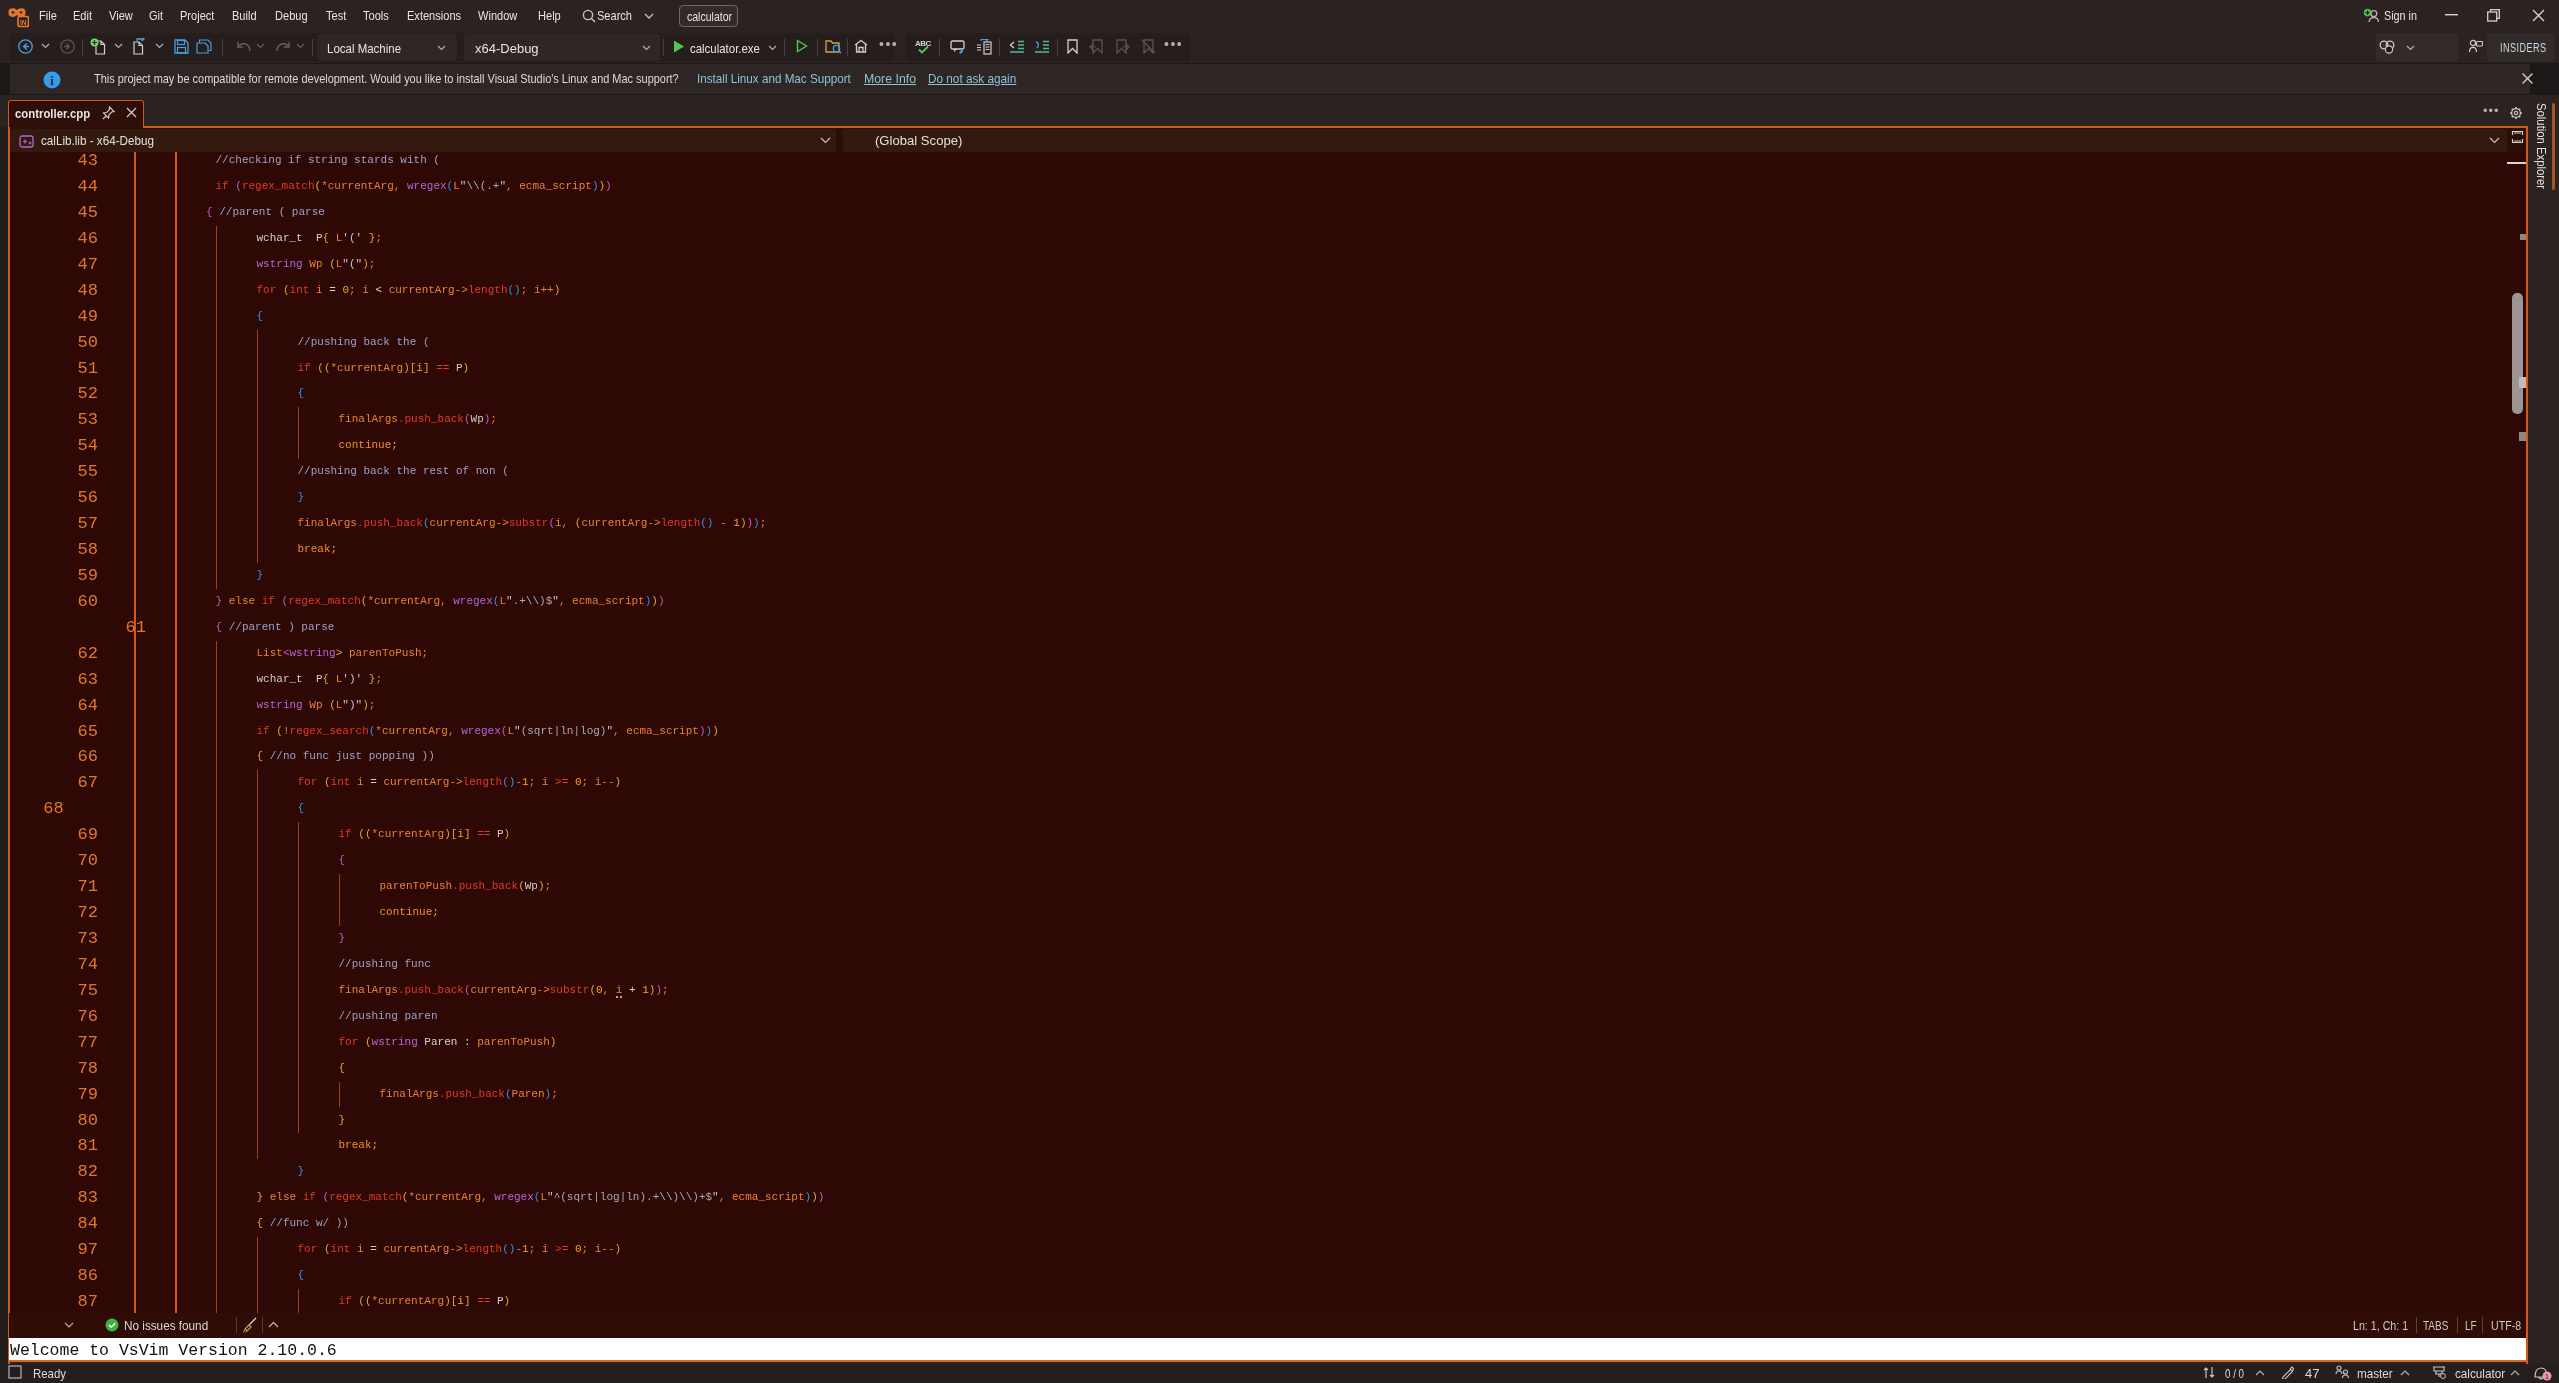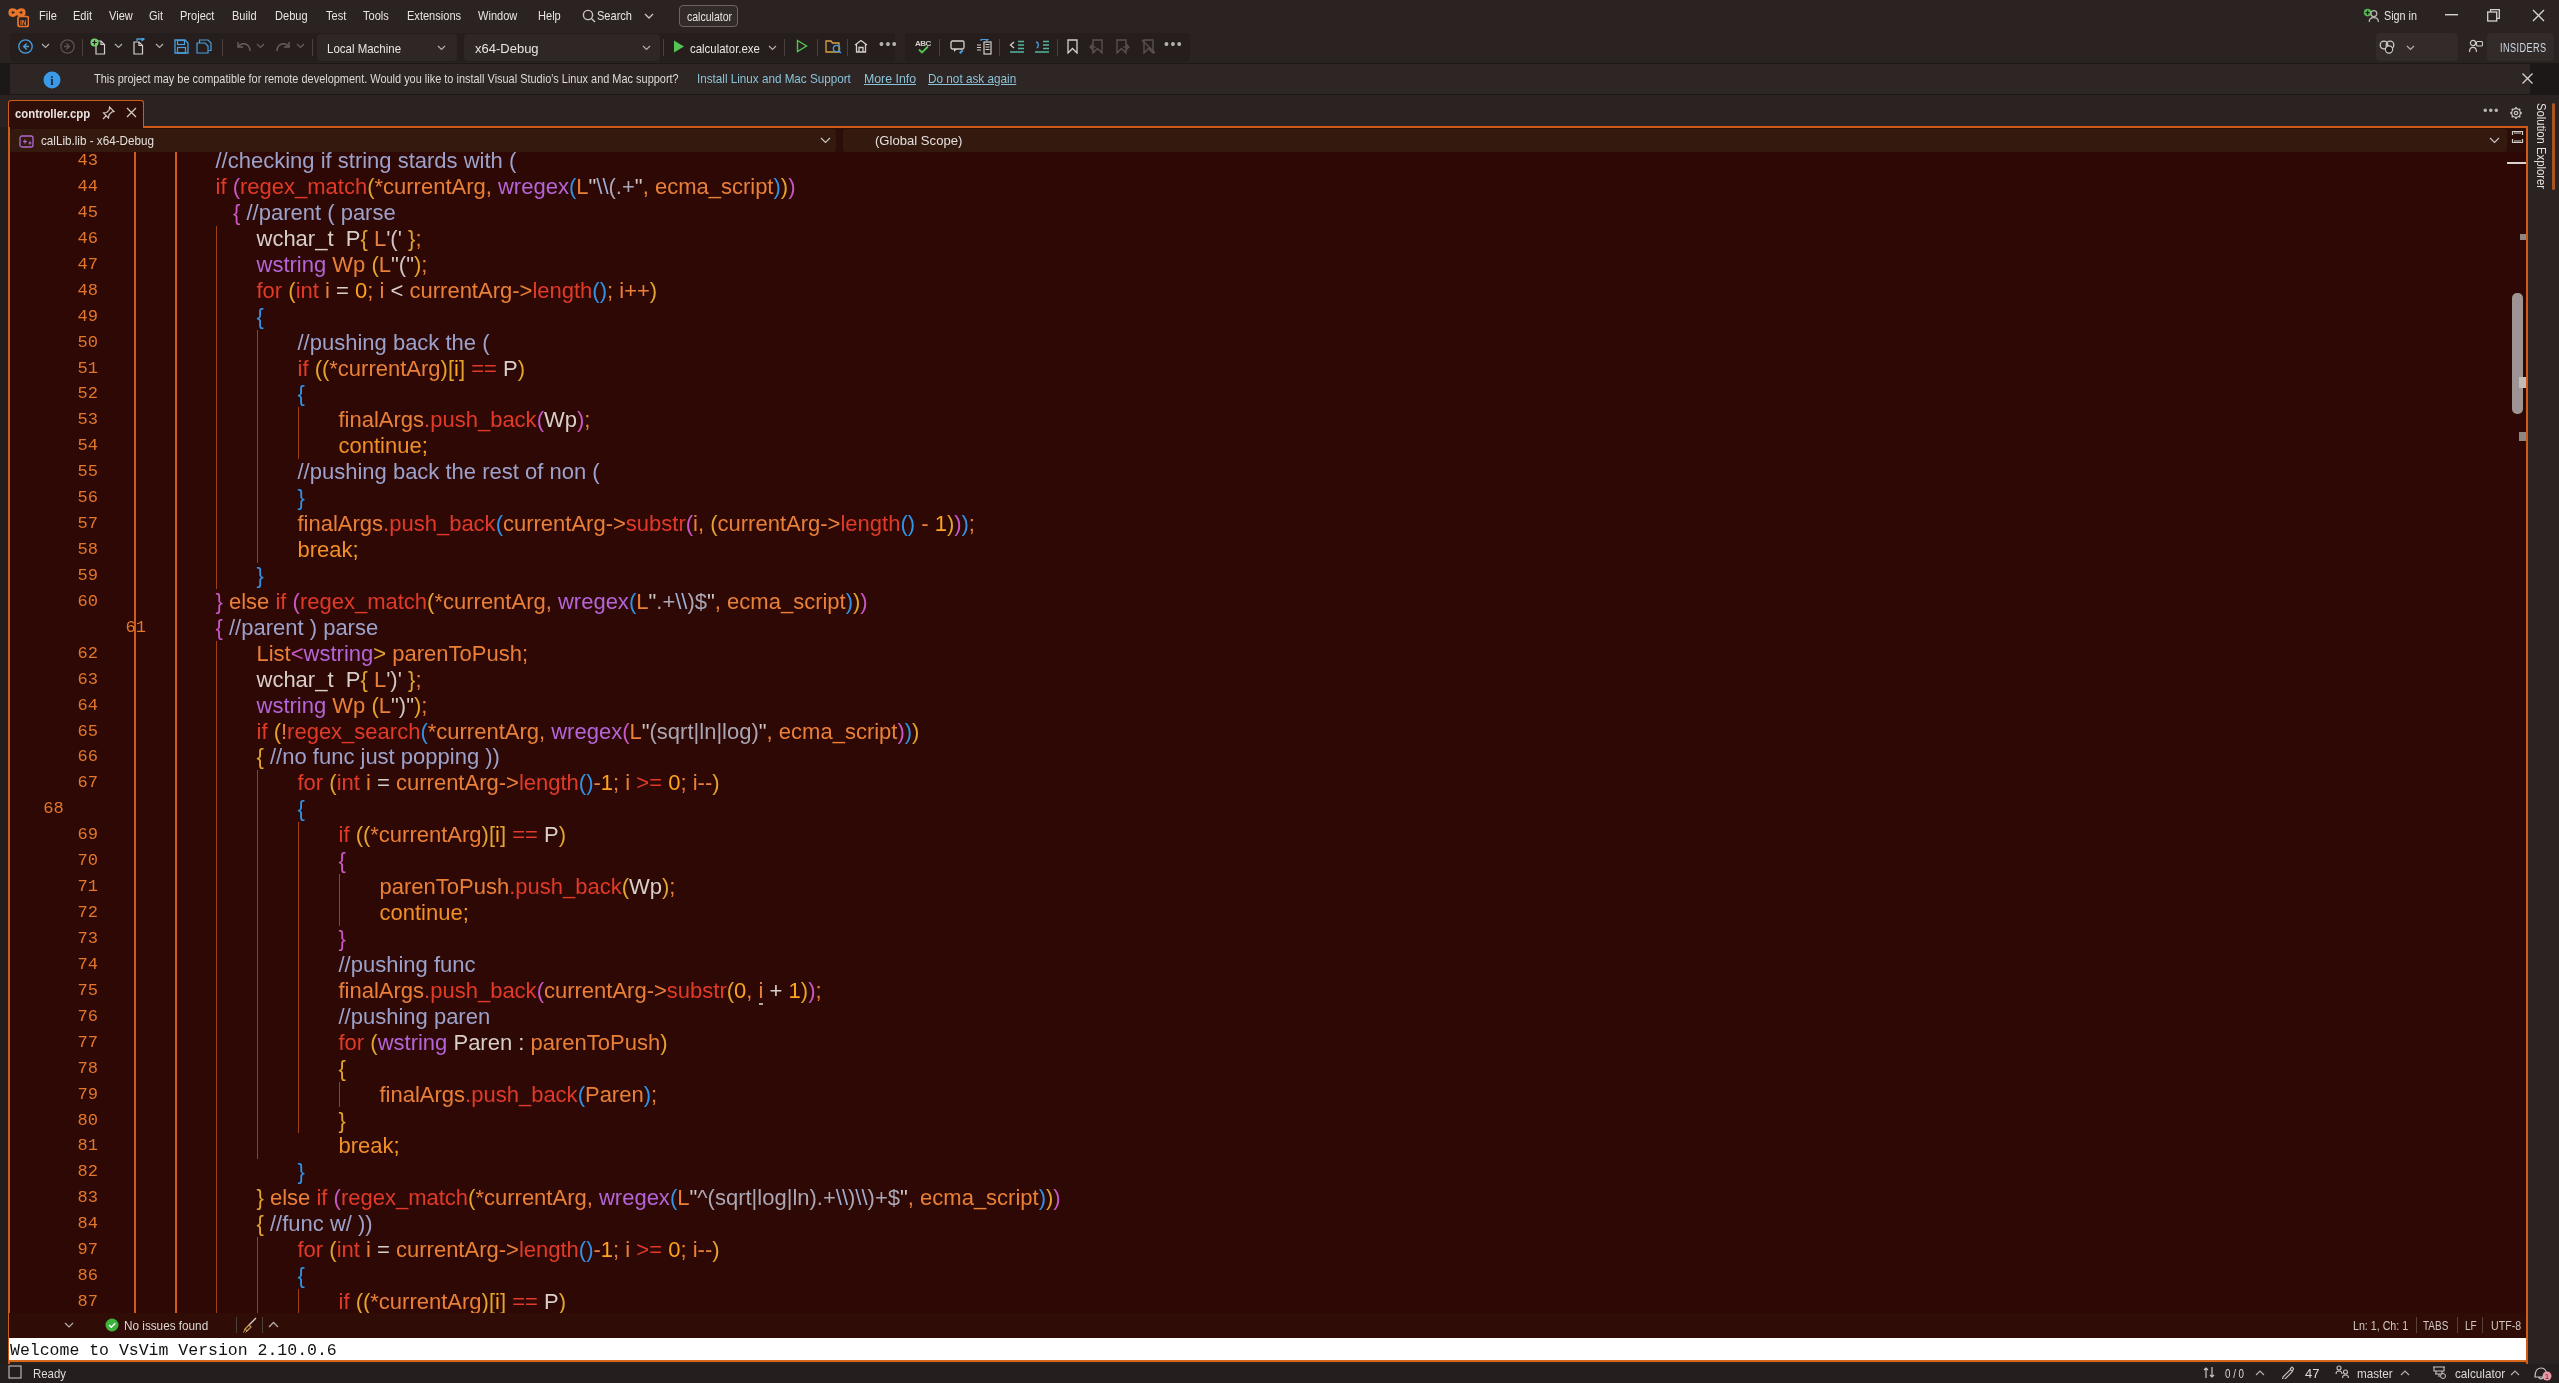--- a/index.html
+++ b/index.html
@@ -28,21 +28,21 @@
 .tbpanel{position:absolute;top:1px;height:29px;background:#251e1d;border-radius:4px;}
 #infobar{left:10px;top:64px;width:2520px;height:30px;background:#2e2525;font-size:13.5px;}
 #infobarbg{left:0;top:63px;width:2559px;height:32px;background:#1d1818;}
 #tabstrip{left:0;top:95px;width:2559px;height:33px;background:#2b2322;}
 #crumbs{left:9px;top:128px;width:2517px;height:24px;background:#2b0e07;}
 #editor{left:9px;top:152px;width:2517px;height:1161px;background:#2d0804;overflow:hidden;}
 #efooter{left:9px;top:1313px;width:2517px;height:25px;background:#300c06;font-size:13px;}
 #vsvim{left:9px;top:1338px;width:2517px;height:24px;background:#ffffff;border-bottom:2px solid #d8691c;}
 #statusbar{left:0;top:1364px;width:2559px;height:19px;background:#241e1e;font-size:13px;}
 #rightrail{left:2528px;top:95px;width:31px;height:1269px;background:#2b2322;}
-.codeline{position:absolute;left:0;height:25.93px;line-height:25.93px;white-space:pre;font-size:22px;font-family:Liberation Sans, sans-serif;}
+.codeline{position:absolute;left:0;height:25.93px;line-height:25.93px;white-space:pre;font-size:11px;font-family:Liberation Mono, monospace;}
 .lnum{position:absolute;width:89px;text-align:right;height:25.93px;line-height:25.93px;color:#e2762c;font-size:17.08px;font-family:"Liberation Mono",monospace;}
 .guide{position:absolute;width:1px;background:#9c4212;}
 .guide.br{background:#cf5a1a;width:2px;}
 .sep{position:absolute;top:7px;width:1px;height:17px;background:#4a413e;}
 .link{color:#8ac3d8;}
 svg{display:block;}
 </style>
 </head>
 <body>
 
@@ -360,21 +360,21 @@
       <div class="lnum" style="top:1007.37px;">82</div>
       <div class="lnum" style="top:1033.30px;">83</div>
       <div class="lnum" style="top:1059.23px;">84</div>
       <div class="lnum" style="top:1085.16px;">97</div>
       <div class="lnum" style="top:1111.09px;">86</div>
       <div class="lnum" style="top:1137.02px;">87</div>
     </div>
 <div id="code">
       <div class="codeline" style="top:-3.90px;left:206.5px;"><span class="c">//checking if string stards with (</span></div>
       <div class="codeline" style="top:22.03px;left:206.5px;"><span class="r">if</span>&nbsp;<span class="m">(</span><span class="r">regex_match</span><span class="g">(</span><span class="o">*currentArg,</span>&nbsp;<span class="v">wregex</span><span class="b">(</span><span class="o">L</span><span class="t">"</span><span class="bs">\\</span><span class="y">(.+</span><span class="t">"</span><span class="o">,</span>&nbsp;<span class="o">ecma_script</span><span class="b">)</span><span class="g">)</span><span class="m">)</span></div>
-      <div class="codeline" style="top:47.96px;left:224px;"><span class="m">{</span>&nbsp;<span class="c">//parent ( parse</span></div>
+      <div class="codeline" style="top:47.96px;left:197px;"><span class="m">{</span>&nbsp;<span class="c">//parent ( parse</span></div>
       <div class="codeline" style="top:73.89px;left:247.5px;"><span class="s">wchar_t&nbsp;&nbsp;P</span><span class="g">{</span>&nbsp;<span class="o">L</span><span class="t">'('</span>&nbsp;<span class="g">}</span><span class="o">;</span></div>
       <div class="codeline" style="top:99.82px;left:247.5px;"><span class="v">wstring</span>&nbsp;<span class="o">Wp</span>&nbsp;<span class="g">(</span><span class="o">L</span><span class="t">"("</span><span class="g">)</span><span class="o">;</span></div>
       <div class="codeline" style="top:125.75px;left:247.5px;"><span class="r">for</span>&nbsp;<span class="g">(</span><span class="r">int</span>&nbsp;<span class="o">i</span>&nbsp;<span class="s">=</span>&nbsp;<span class="a">0</span><span class="o">;</span>&nbsp;<span class="o">i</span>&nbsp;<span class="s">&lt;</span>&nbsp;<span class="o">currentArg-&gt;</span><span class="r">length</span><span class="b">()</span><span class="o">;</span>&nbsp;<span class="o">i++</span><span class="g">)</span></div>
       <div class="codeline" style="top:151.68px;left:247.5px;"><span class="b">{</span></div>
       <div class="codeline" style="top:177.61px;left:288.5px;"><span class="c">//pushing back the (</span></div>
       <div class="codeline" style="top:203.54px;left:288.5px;"><span class="r">if</span>&nbsp;<span class="g">((</span><span class="o">*currentArg</span><span class="g">)[</span><span class="a">i</span><span class="g">]</span>&nbsp;<span class="r">==</span>&nbsp;<span class="s">P</span><span class="g">)</span></div>
       <div class="codeline" style="top:229.47px;left:288.5px;"><span class="b">{</span></div>
       <div class="codeline" style="top:255.40px;left:329.5px;"><span class="o">finalArgs</span><span class="r">.push_back</span><span class="m">(</span><span class="s">Wp</span><span class="m">)</span><span class="o">;</span></div>
       <div class="codeline" style="top:281.33px;left:329.5px;"><span class="k">continue</span><span class="a">;</span></div>
       <div class="codeline" style="top:307.26px;left:288.5px;"><span class="c">//pushing back the rest of non (</span></div>

